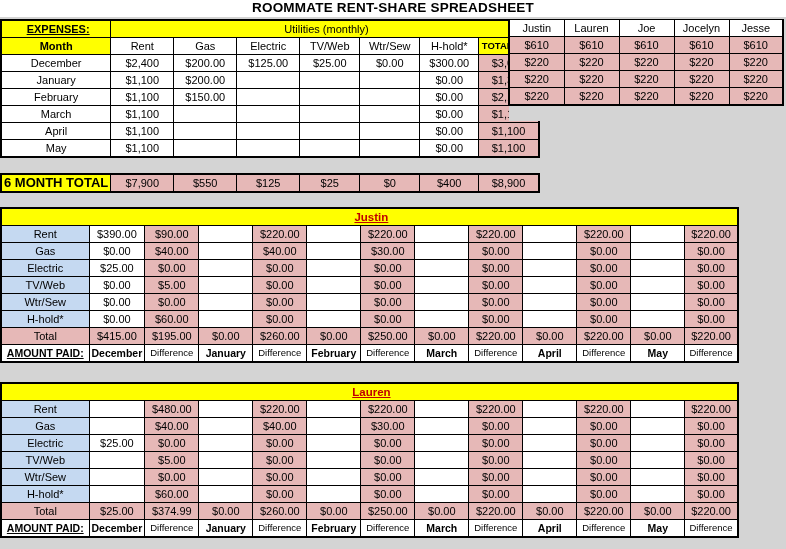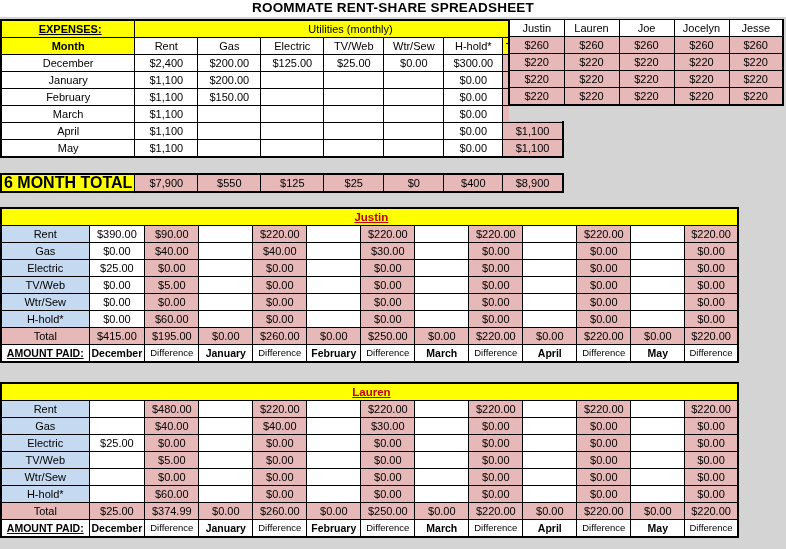--- a/index.html
+++ b/index.html
@@ -148,21 +148,21 @@
         <td class="thickb"></td>
         <td class="thickb">$0.00</td>
         <td class="pink thickr thickb">$1,100</td>
       </tr>
 
       <tr>
         <td class="gray" colspan="8" style="height:15px"></td>
       </tr>
 
       <tr>
-        <td class="yellow b thickl thickt thickb" style="font-size:16px">6 MONTH TOTAL</td>
+        <td class="yellow b thickl thickt thickb" style="font-size:13px">6 MONTH TOTAL</td>
         <td class="pink thickt thickb">$7,900</td>
         <td class="pink thickt thickb">$550</td>
         <td class="pink thickt thickb">$125</td>
         <td class="pink thickt thickb">$25</td>
         <td class="pink thickt thickb">$0</td>
         <td class="pink thickt thickb">$400</td>
         <td class="pink thickr thickt thickb">$8,900</td>
       </tr>
     </tbody>
   </table>
@@ -178,25 +178,25 @@
     <tbody>
       <tr>
         <td class="thickl">Justin</td>
         <td>Lauren</td>
         <td>Joe</td>
         <td>Jocelyn</td>
         <td class="thickr">Jesse</td>
       </tr>
 
       <tr>
-        <td class="pink thickl">$260</td>
-        <td class="pink">$260</td>
-        <td class="pink">$260</td>
-        <td class="pink">$260</td>
-        <td class="pink thickr">$260</td>
+        <td class="pink thickl">$610</td>
+        <td class="pink">$610</td>
+        <td class="pink">$610</td>
+        <td class="pink">$610</td>
+        <td class="pink thickr">$610</td>
       </tr>
       <tr>
         <td class="pink thickl">$220</td>
         <td class="pink">$220</td>
         <td class="pink">$220</td>
         <td class="pink">$220</td>
         <td class="pink thickr">$220</td>
       </tr>
       <tr>
         <td class="pink thickl">$220</td>

